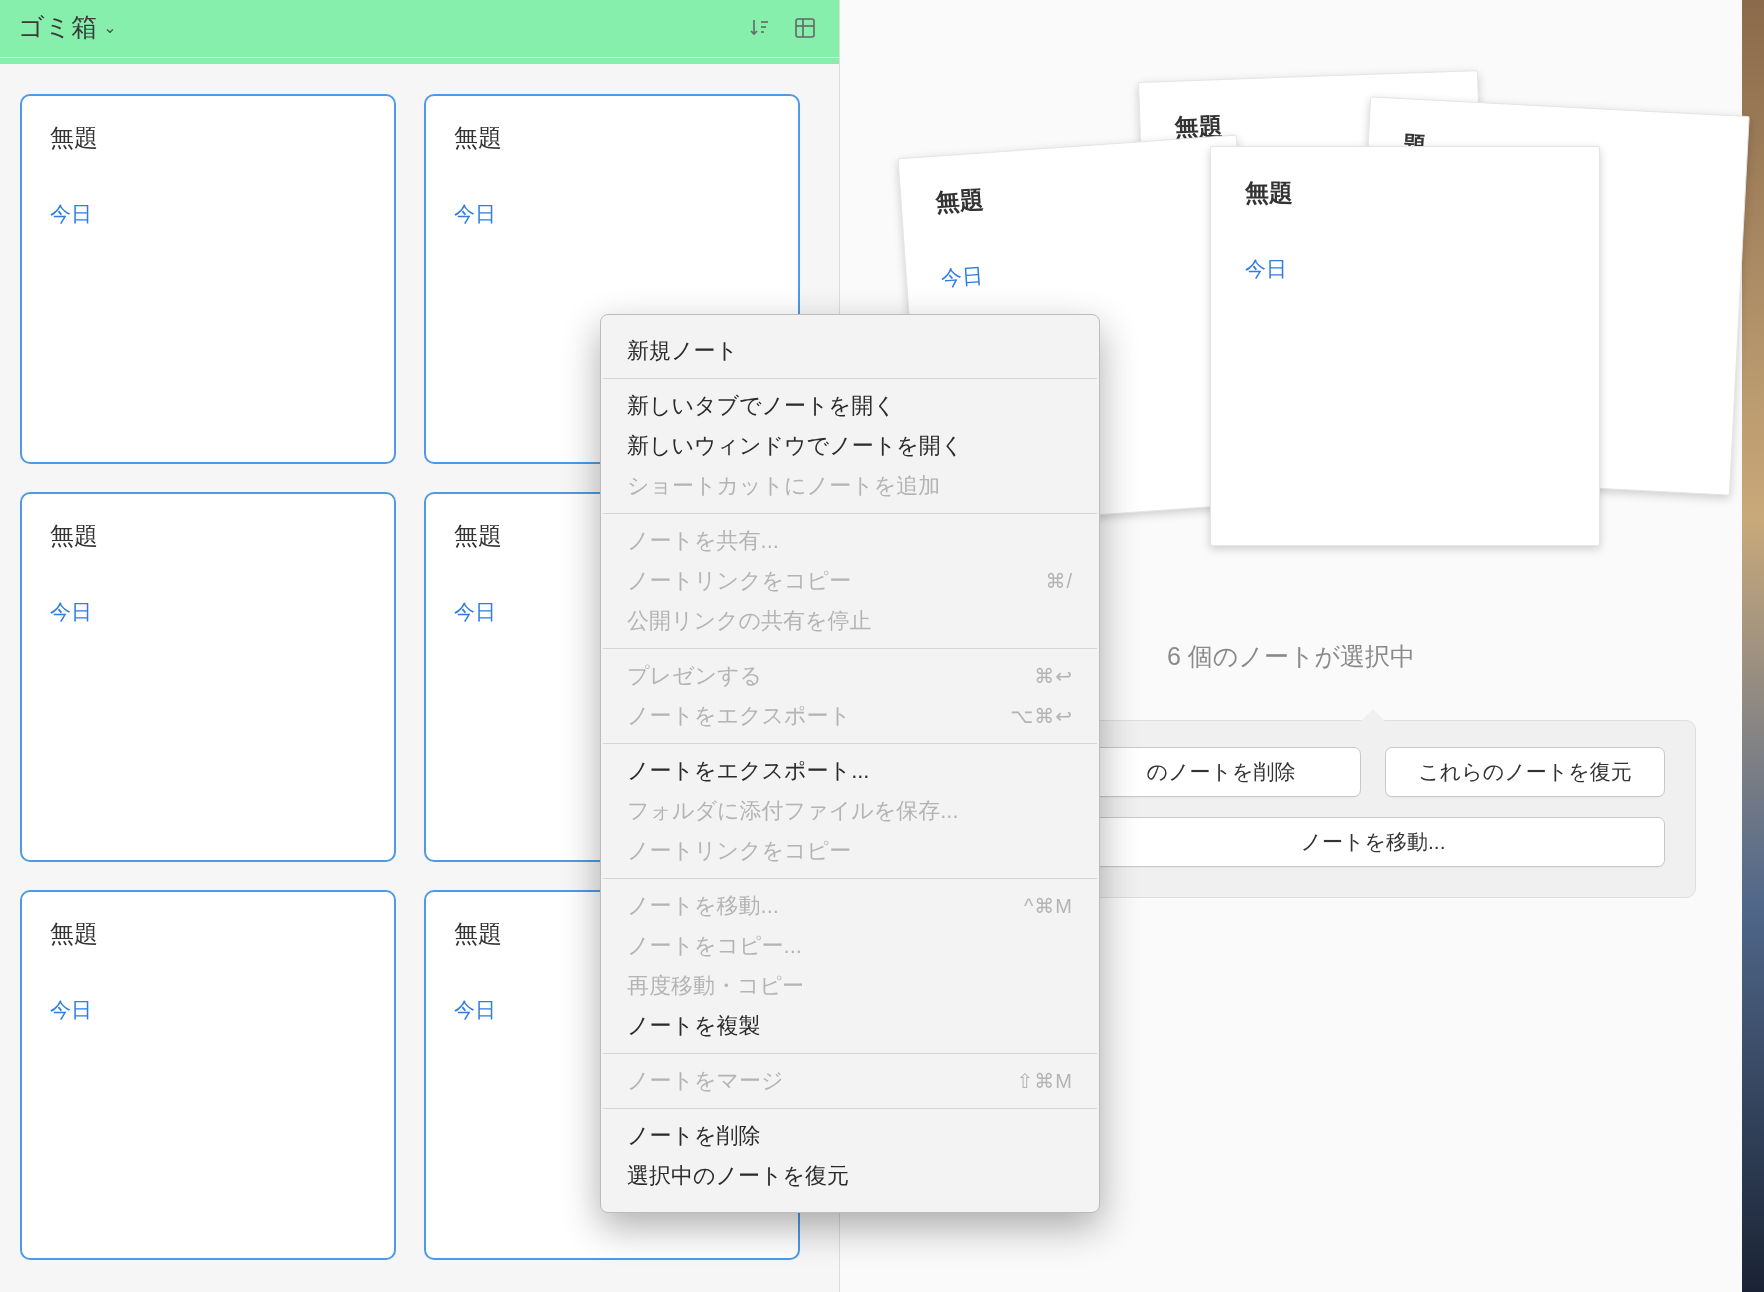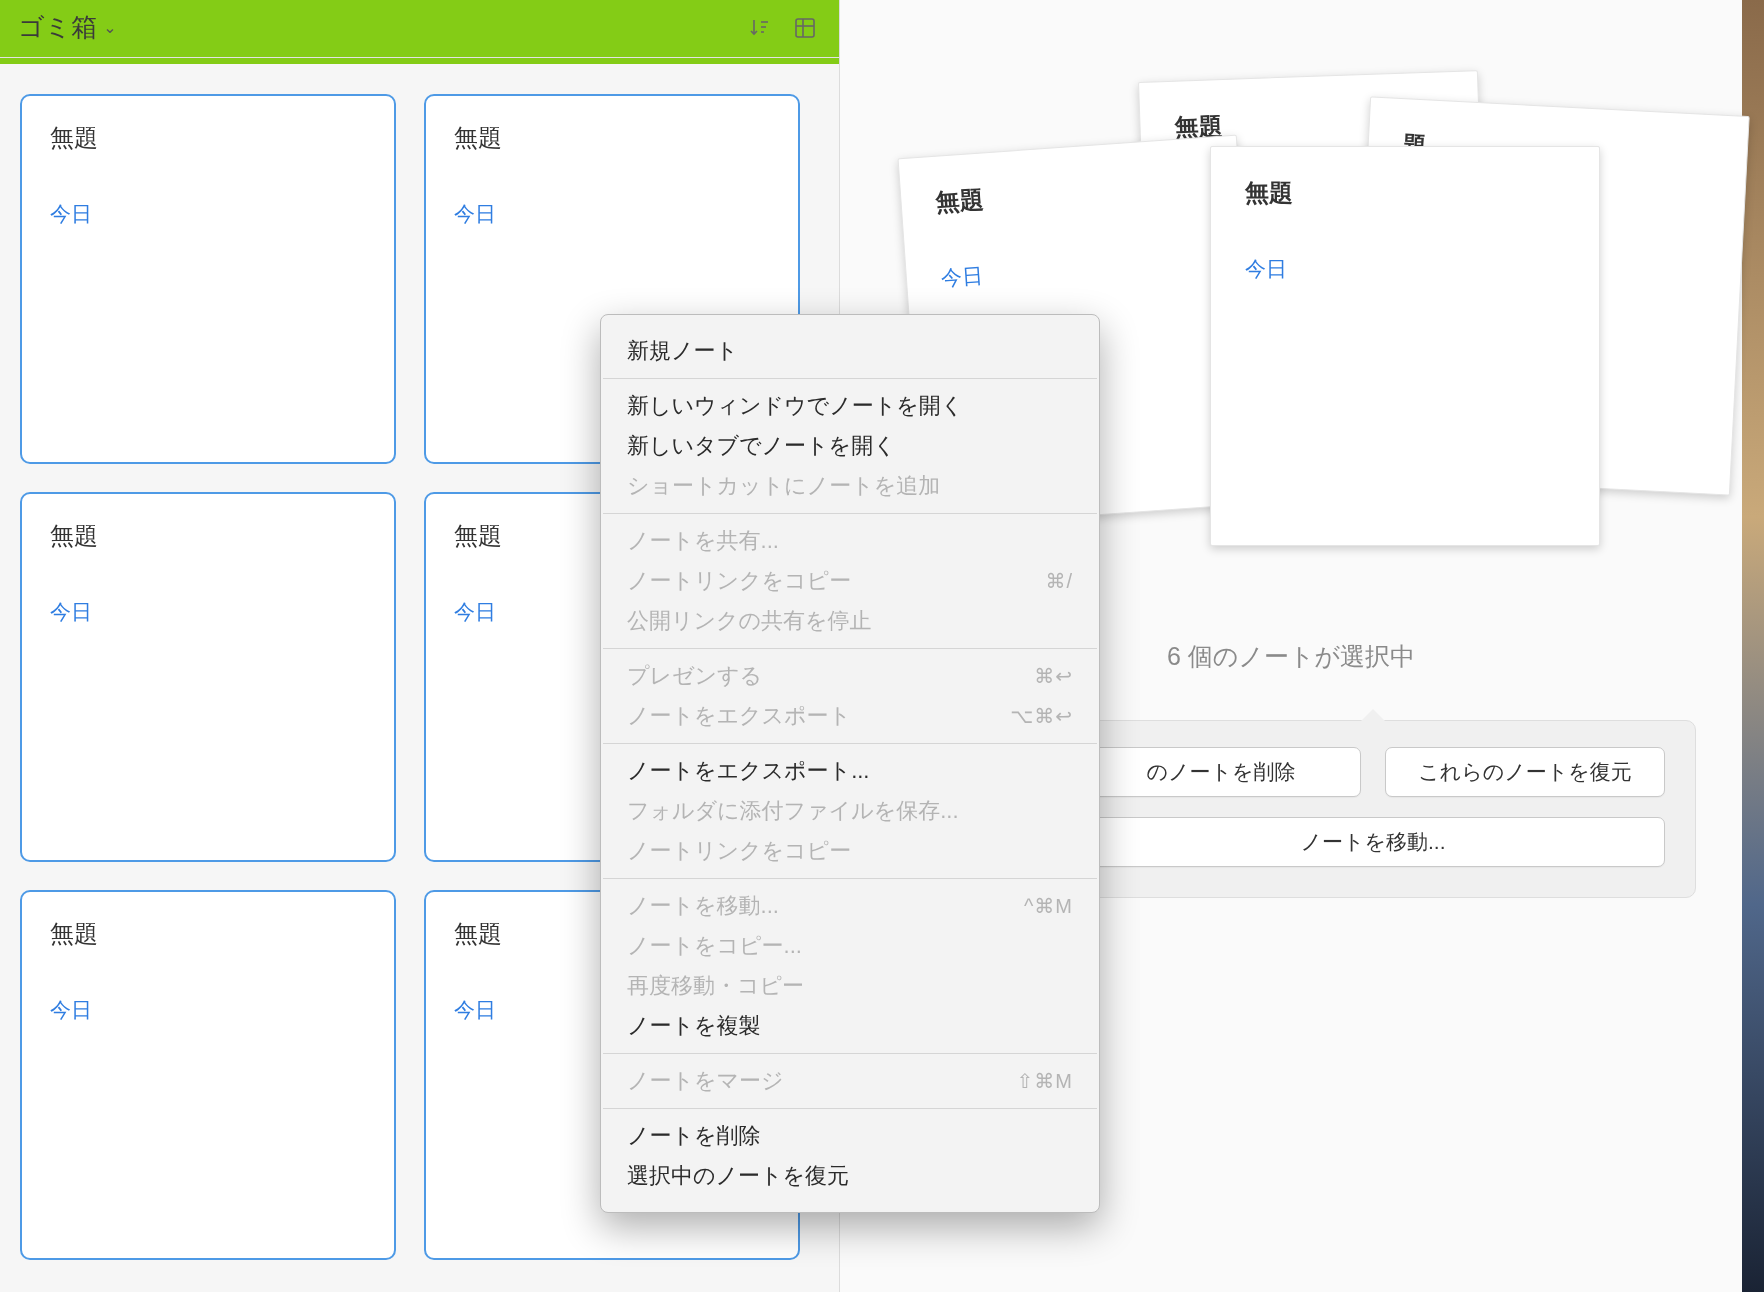--- a/index.html
+++ b/index.html
@@ -2,21 +2,21 @@
 <html><head>
 <meta charset="utf-8">
 <style>
   * { box-sizing: border-box; margin: 0; padding: 0; }
   html, body { width: 1764px; height: 1292px; font-family: -apple-system, "Hiragino Sans", "Helvetica Neue", sans-serif; overflow: hidden; }
   body { position: relative; background: #fff; }
 
   
   .left-panel {
     position: absolute; left: 0; top: 0; width: 840px; height: 1292px;
-    border-right: 1px solid #dcdcdc; background: #84cc16;
+    border-right: 1px solid #dcdcdc; background: #86efac;
   }
   .list-header {
     display: flex; align-items: center; justify-content: space-between;
     padding: 10px 22px 12px 18px; border-bottom: 1px solid #e3e3e3;
   }
   .list-title { display: flex; align-items: center; gap: 6px; font-size: 26px; color: #3a3a3a; cursor: pointer; }
   .chevron { font-size: 16px; color: #555; }
   .header-icons { display: flex; gap: 22px; align-items: center; color: #666; }
   .header-icons svg { display: block; }
 
@@ -188,24 +188,24 @@
     <div class="mac-btn wide">ノートを移動...</div>
   </div>
 </div>
 
 <div class="context-menu">
   <div class="menu-item">
       <span>新規ノート</span>
     </div>
   <div class="menu-sep"></div>
   <div class="menu-item">
+      <span>新しいタブでノートを開く</span>
+    </div>
+  <div class="menu-item">
       <span>新しいウィンドウでノートを開く</span>
-    </div>
-  <div class="menu-item">
-      <span>新しいタブでノートを開く</span>
     </div>
   <div class="menu-item disabled">
       <span>ショートカットにノートを追加</span>
     </div>
   <div class="menu-sep"></div>
   <div class="menu-item disabled">
       <span>ノートを共有...</span>
     </div>
   <div class="menu-item disabled">
       <span>ノートリンクをコピー</span>

